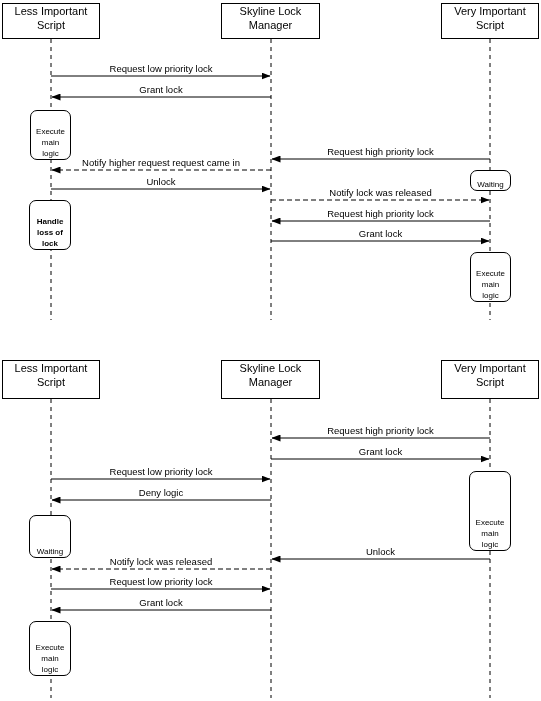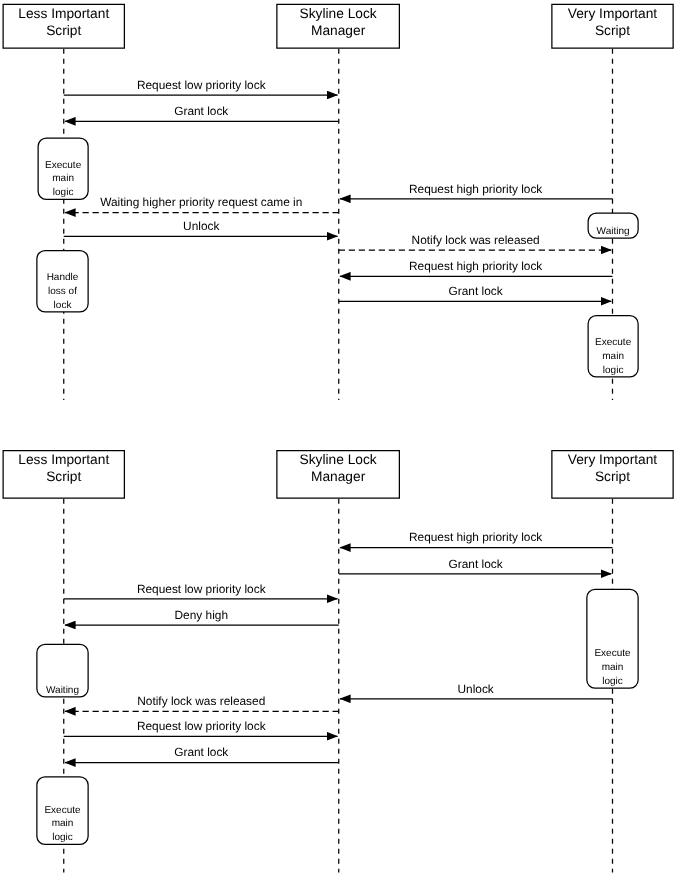--- a/index.html
+++ b/index.html
@@ -135,47 +135,47 @@
         <span>Very Important<br>Script</span>
       </div>
     </div>
   <div id="stateboxes-group">
       <div class="statebox" style="left: 30px; top: 110px; width: 41px; height: 50px;">
         <span>Execute<br>main<br>logic</span>
       </div>
       <div class="statebox" style="left: 470px; top: 170px; width: 41px; height: 21px;">
         <span>Waiting</span>
       </div>
-      <div class="statebox" style="left: 29px; top: 200px; width: 42px; height: 50px;">
+      <div class="statebox" style="left: 29px; top: 200px; width: 42px; height: 50px; font-weight: bold;">
         <span>Handle<br>loss of<br>lock</span>
       </div>
       <div class="statebox" style="left: 470px; top: 252px; width: 41px; height: 50px;">
         <span>Execute<br>main<br>logic</span>
       </div>
       <div class="statebox" style="left: 469px; top: 471px; width: 42px; height: 80px;">
         <span>Execute<br>main<br>logic</span>
       </div>
       <div class="statebox" style="left: 29px; top: 515px; width: 42px; height: 43px;">
         <span>Waiting</span>
       </div>
       <div class="statebox" style="left: 29px; top: 621px; width: 42px; height: 55px;">
         <span>Execute<br>main<br>logic</span>
       </div>
     </div>
   <div id="labels-group">
       <div class="msg-label" style="left: 161px; top: 63px;">Request low priority lock</div>
       <div class="msg-label" style="left: 161px; top: 84px;">Grant lock</div>
       <div class="msg-label" style="left: 380.5px; top: 146px;">Request high priority lock</div>
-      <div class="msg-label" style="left: 161px; top: 157px;">Waiting higher priority request came in</div>
+      <div class="msg-label" style="left: 161px; top: 157px;">Notify higher request request came in</div>
       <div class="msg-label" style="left: 161px; top: 176px;">Unlock</div>
       <div class="msg-label" style="left: 380.5px; top: 187px;">Notify lock was released</div>
       <div class="msg-label" style="left: 380.5px; top: 208px;">Request high priority lock</div>
       <div class="msg-label" style="left: 380.5px; top: 228px;">Grant lock</div>
       <div class="msg-label" style="left: 380.5px; top: 425px;">Request high priority lock</div>
       <div class="msg-label" style="left: 380.5px; top: 446px;">Grant lock</div>
       <div class="msg-label" style="left: 161px; top: 466px;">Request low priority lock</div>
-      <div class="msg-label" style="left: 161px; top: 487px;">Deny high</div>
+      <div class="msg-label" style="left: 161px; top: 487px;">Deny logic</div>
       <div class="msg-label" style="left: 380.5px; top: 546px;">Unlock</div>
       <div class="msg-label" style="left: 161px; top: 556px;">Notify lock was released</div>
       <div class="msg-label" style="left: 161px; top: 576px;">Request low priority lock</div>
       <div class="msg-label" style="left: 161px; top: 597px;">Grant lock</div>
     </div>
 </div>
 
 </body></html>

